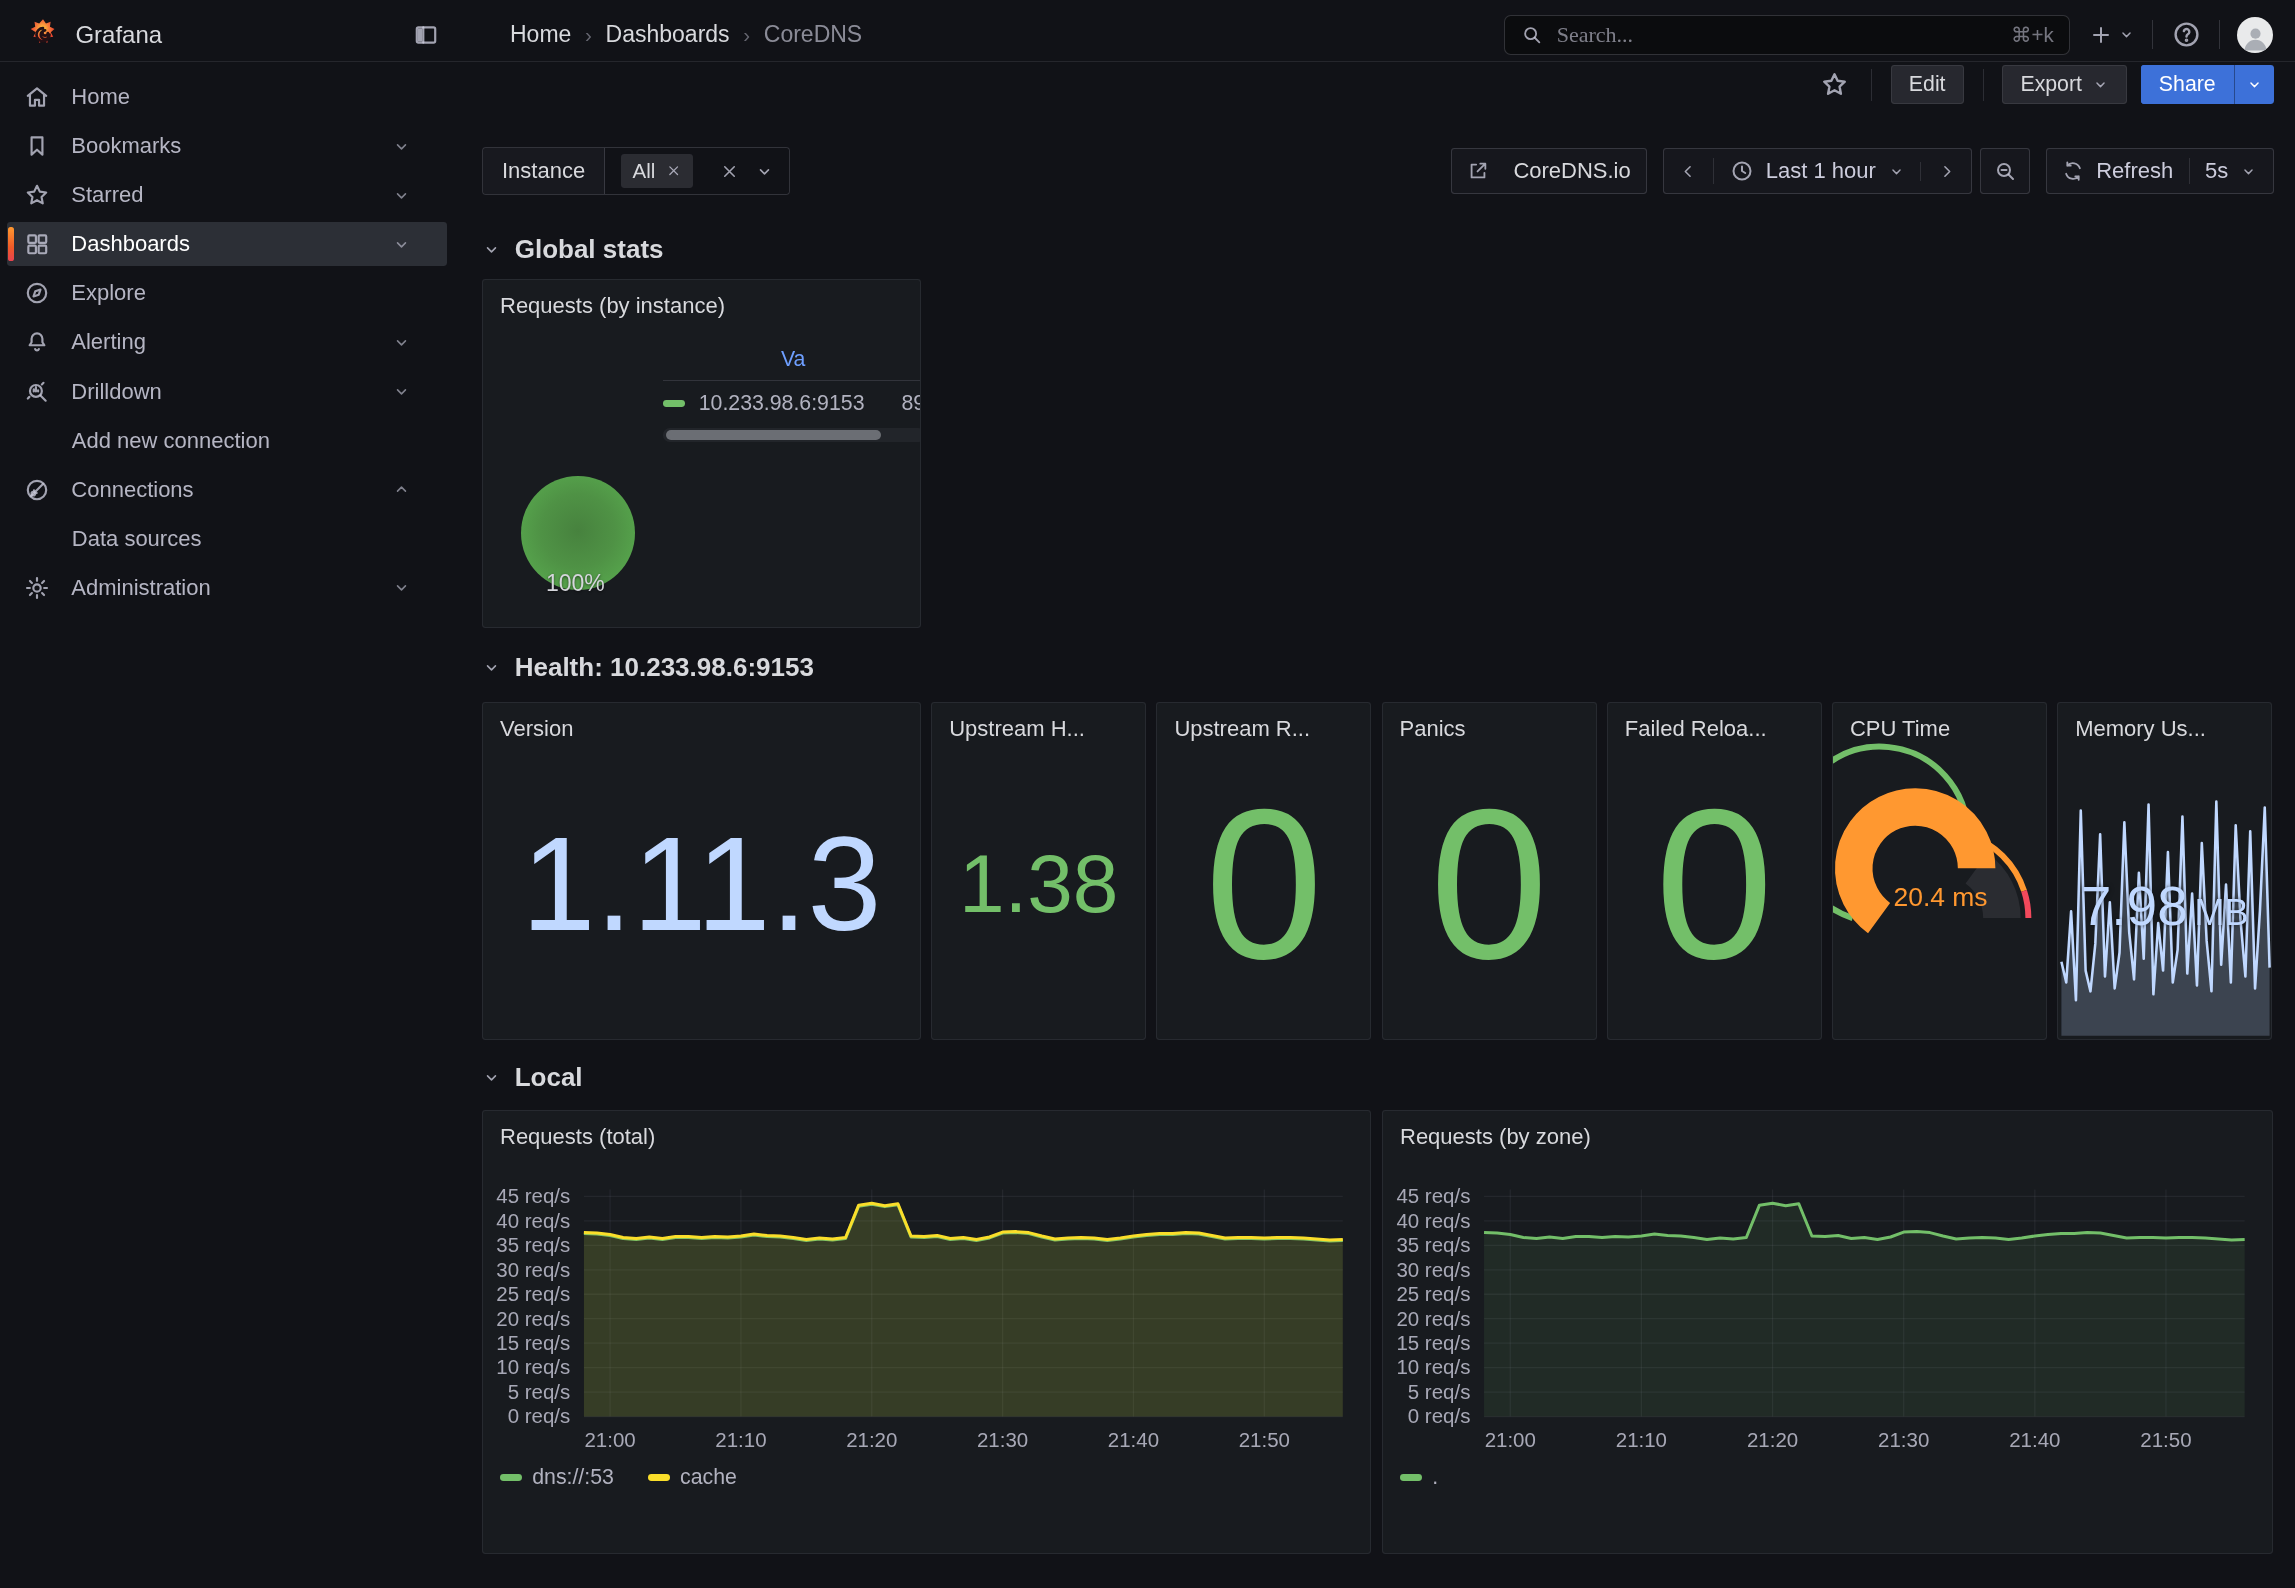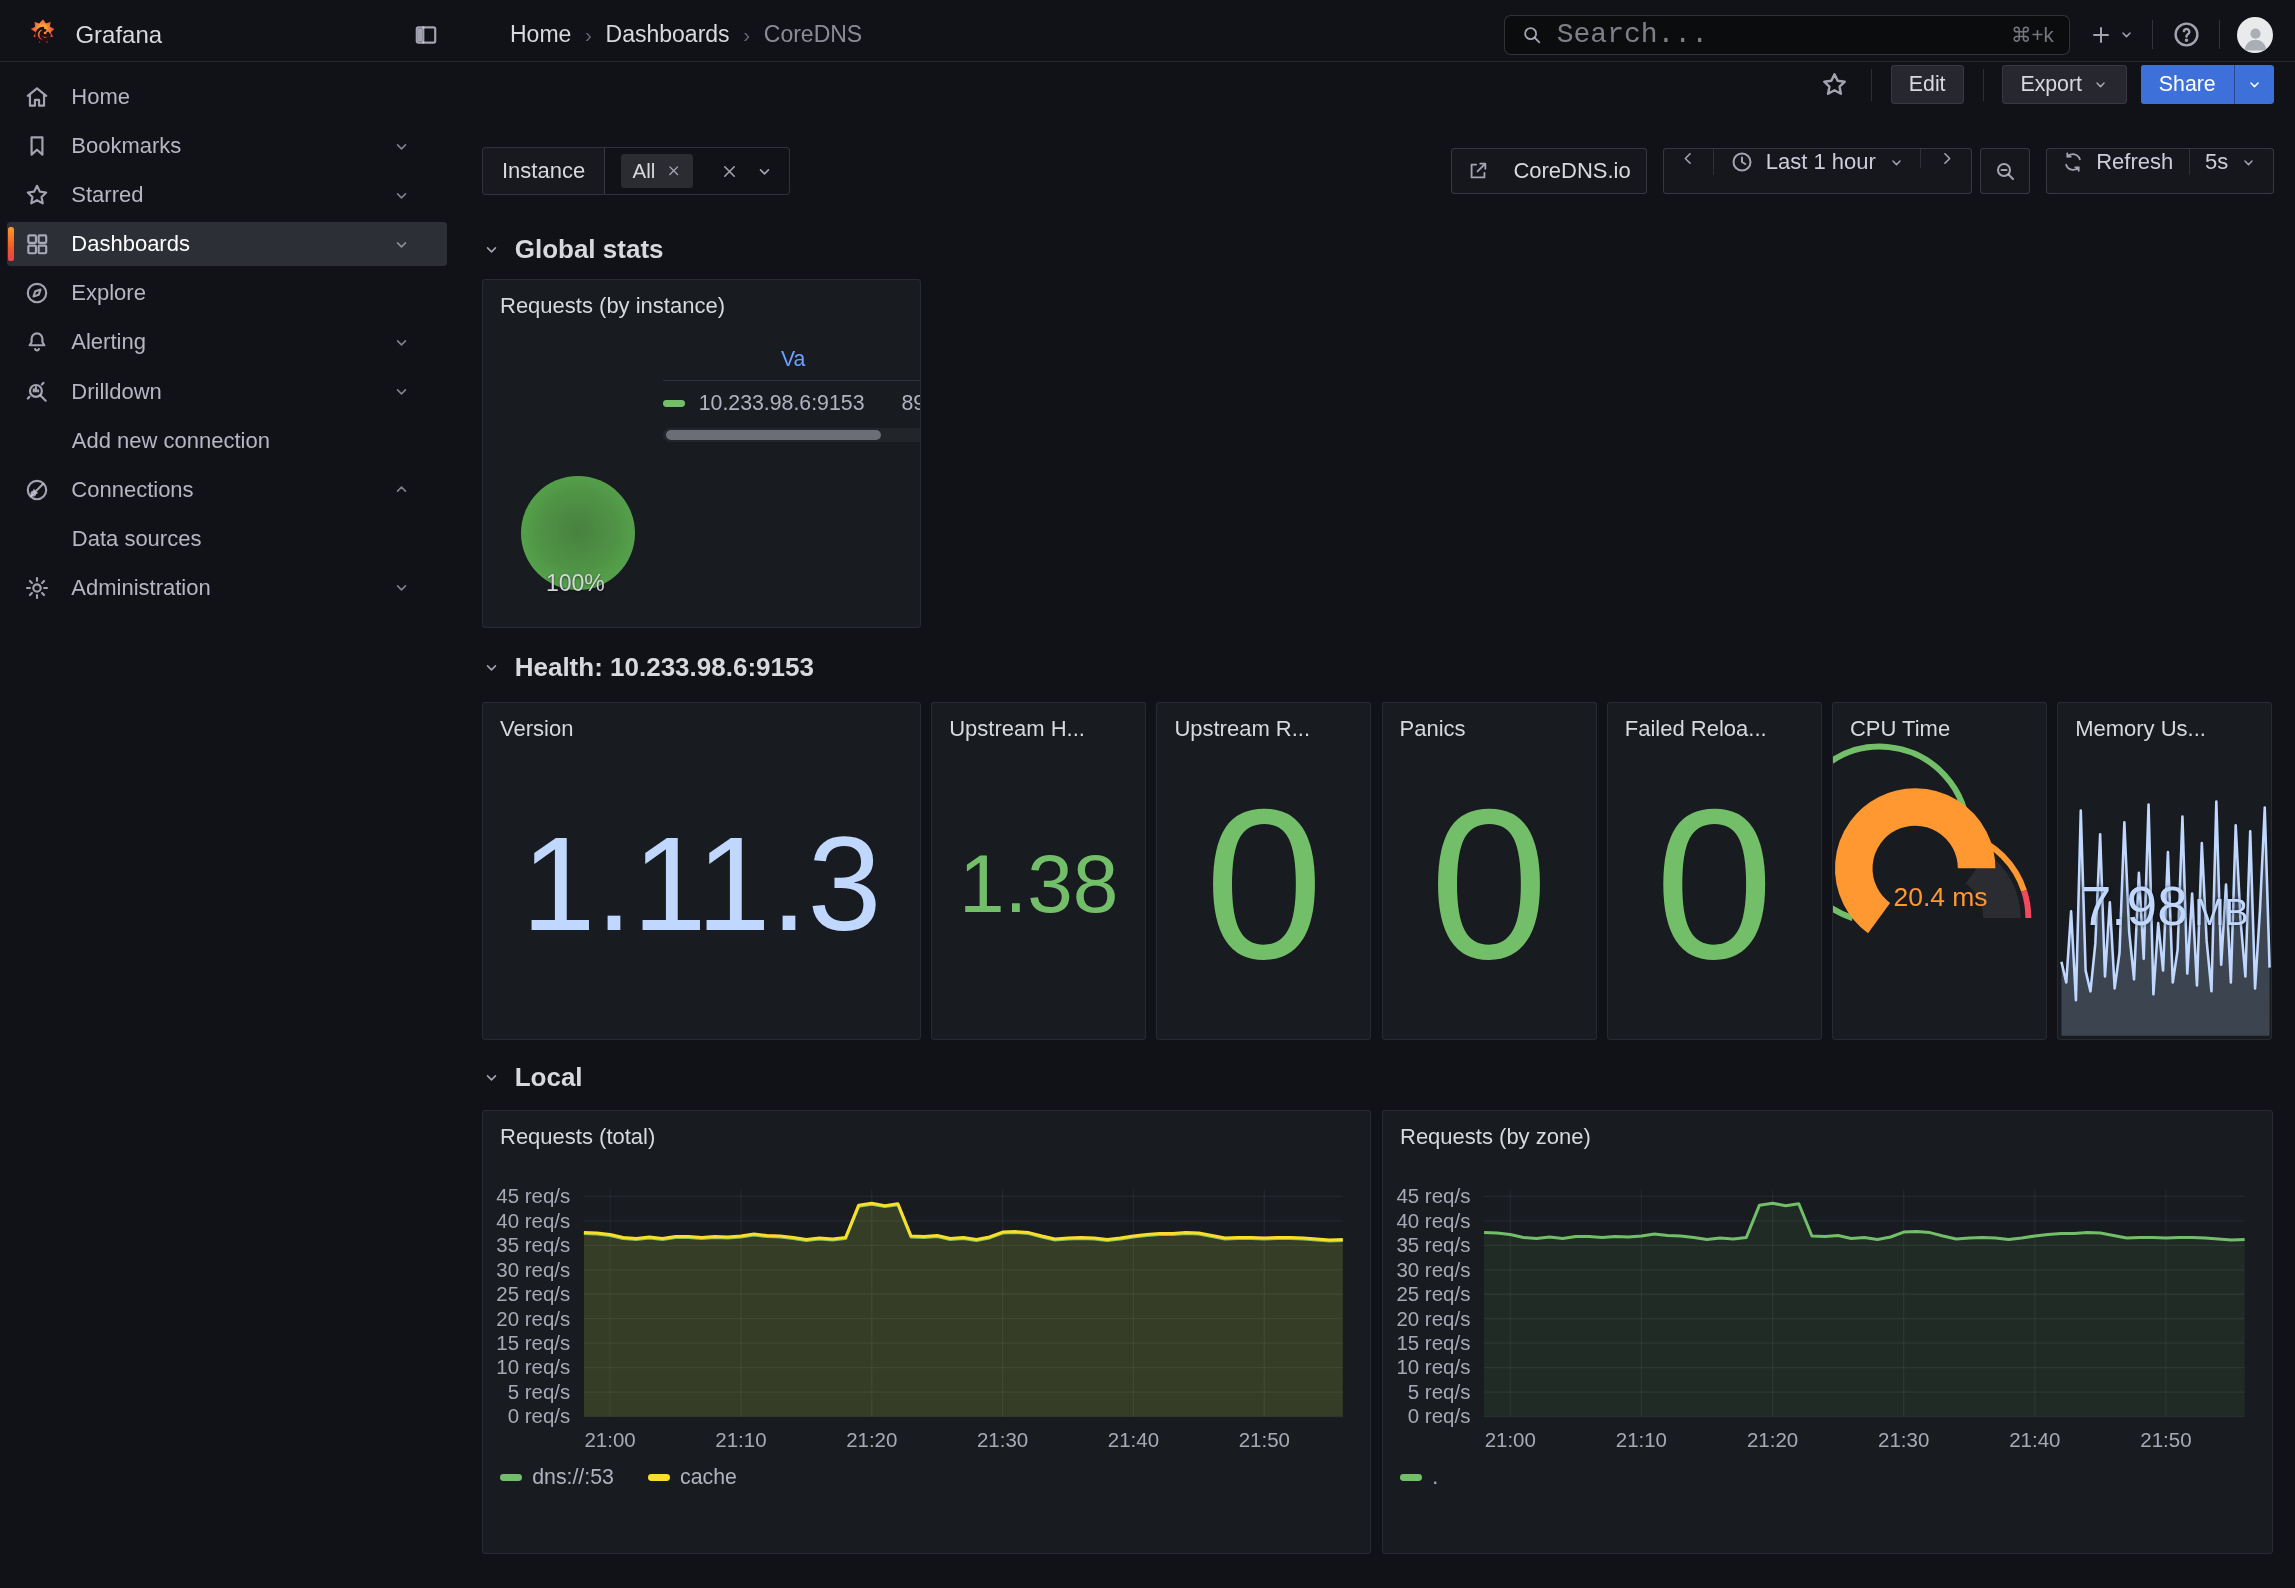--- a/index.html
+++ b/index.html
@@ -20,21 +20,21 @@
   .brand-name{font-size:24px;font-weight:500;color:#D8D9DD;margin-left:15.4px}
   .panel-toggle{margin-left:auto;cursor:pointer}
   .breadcrumb{display:flex;align-items:center;gap:13.7px;margin-left:70px;font-size:23px}
   .breadcrumb .crumb{color:#D8D9DD;cursor:pointer}
   .breadcrumb .sep{color:rgba(204,204,220,.45);font-size:20.5px}
   .breadcrumb .crumb.current{color:rgba(204,204,220,.65)}
   .topbar-right{margin-left:auto;display:flex;align-items:center}
   .searchbox{width:533px;height:38px;background:#0B0C0E;border:0.9px solid rgba(204,204,220,.20);
     border-radius:6.8px;display:flex;align-items:center;padding:0 15.4px;gap:12px}
   .searchbox input{background:transparent;border:none;outline:none;color:#CCCCDC;
-    font-size:28px;flex:1;font-family:Liberation Mono, monospace}
+    font-size:22px;flex:1;font-family:Liberation Serif, serif}
   .searchbox input::placeholder{color:rgba(204,204,220,.60)}
   .kbd-hint{color:rgba(204,204,220,.55);font-size:20.5px}
   .tb-group{display:flex;align-items:center;gap:5.1px;margin-left:19px;cursor:pointer}
   .tb-divider{width:0.9px;height:29px;background:rgba(204,204,220,.18);margin:0 17px}
   .avatar{width:36px;height:36px;border-radius:50%;background:#E9EAEB;overflow:hidden;
     display:flex;align-items:flex-end;justify-content:center;cursor:pointer}
 
   
   .sidebar{position:absolute;left:0;top:53px;width:459px;bottom:0;padding:22px 12px 0 6.8px;box-sizing:border-box}
   .nav-item{height:44px;display:flex;align-items:center;border-radius:3.4px;position:relative;
@@ -67,21 +67,21 @@
     border-radius:3.4px;overflow:hidden}
   .filter-label{display:flex;align-items:center;padding:0 19px;background:rgba(204,204,220,.04);
     border-right:0.9px solid rgba(204,204,220,.18);font-size:22px;color:#D8D9DD}
   .filter-value{display:flex;align-items:center;gap:15.4px;padding:0 15.4px;cursor:pointer}
   .chip{display:flex;align-items:center;gap:10.2px;background:rgba(204,204,220,.14);border-radius:3.4px;
     padding:5.1px 12px;font-size:20.5px;color:#D8D9DD}
   .controls-right{margin-left:auto;display:flex;align-items:center}
   .ctl-btn{display:flex;align-items:center;gap:24px;height:46px;padding:0 15.4px;
     border:0.9px solid rgba(204,204,220,.18);border-radius:3.4px;background:rgba(204,204,220,.03);
     color:#D8D9DD;font-size:22px;font-weight:500;cursor:pointer;box-sizing:border-box}
-  .seg-group{display:flex;align-items:flex-start;height:46px;border:0.9px solid rgba(204,204,220,.18);
+  .seg-group{display:flex;align-items:center;height:46px;border:0.9px solid rgba(204,204,220,.18);
     border-radius:3.4px;background:rgba(204,204,220,.03);box-sizing:border-box}
   .seg{display:flex;align-items:center;gap:12px;padding:0 15.4px;cursor:pointer;font-weight:500}
   .seg + .seg{border-left:0.9px solid rgba(204,204,220,.14)}
 
   
   .section-header{display:flex;align-items:center;gap:13.7px;cursor:pointer}
   .section-header .title{font-size:26px;font-weight:600;color:#D8D9DD}
   .sec-global{margin-top:39px}
   .sec-health{margin-top:24px}
   .sec-local{margin-top:22px}

